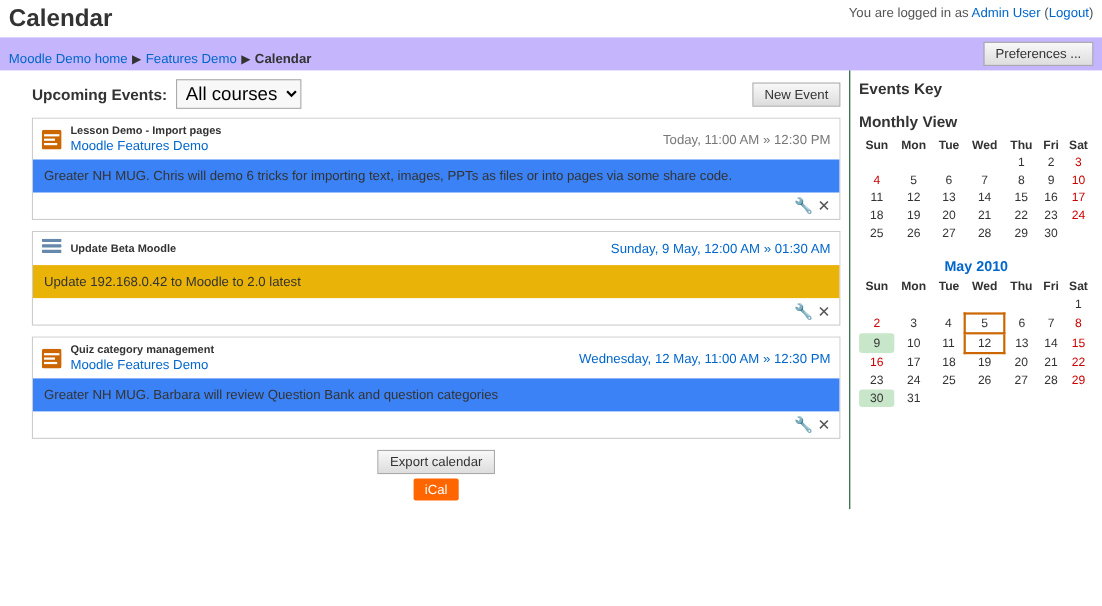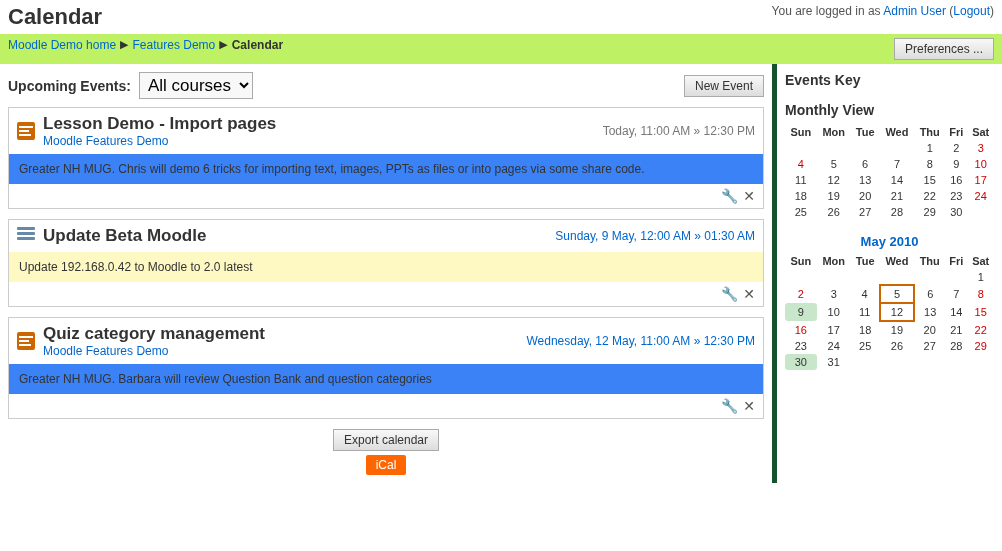--- a/index.html
+++ b/index.html
@@ -5,54 +5,54 @@
     * { box-sizing: border-box; margin: 0; padding: 0; }
     body { font-family: Arial, sans-serif; font-size: 13px; background: #fff; color: #333; }
 
     
     .header { padding: 4px 8px; display: flex; justify-content: space-between; align-items: flex-start; }
     .header-left h1 { font-size: 22px; font-weight: bold; color: #333; }
     .header-right { font-size: 12px; color: #555; text-align: right; }
     .header-right a { color: #0066cc; text-decoration: none; }
 
     
-    .breadcrumb { background: #bef264; padding: 4px 8px; display: flex; align-items: flex-start; gap: 4px; font-size: 12px; }
+    .breadcrumb { background: #c4b5fd; padding: 4px 8px; display: flex; align-items: flex-end; gap: 4px; font-size: 12px; }
     .breadcrumb a { color: #0066cc; text-decoration: none; }
     .breadcrumb .arrow { color: #333; font-size: 11px; }
     .breadcrumb .current { font-weight: bold; color: #333; }
     .breadcrumb .pref-btn { margin-left: auto; }
     .btn { background: linear-gradient(to bottom, #f8f8f8, #ddd); border: 1px solid #aaa; padding: 3px 10px; font-size: 12px; cursor: pointer; color: #333; }
 
     
-    .main-layout { display: flex; gap: 0; }
+    .main-layout { display: flex; gap: 0; padding-left: 21px; }
 
     
     .left-panel { flex: 1; padding: 8px; }
 
     
     .upcoming-header { display: flex; align-items: center; gap: 8px; margin-bottom: 8px; }
     .upcoming-header .label { font-weight: bold; font-size: 14px; }
     .upcoming-header select { padding: 2px 4px; font-size: 17px; border: 1px solid #aaa; background: #f8f8f8; }
     .upcoming-header .new-event-btn { margin-left: auto; }
 
     
     .event-card { border: 1px solid #ccc; margin-bottom: 10px; background: #fff; }
     .event-header { display: flex; align-items: center; padding: 6px 8px; gap: 8px; background: #fff; }
     .event-icon { width: 18px; height: 18px; flex-shrink: 0; }
     .event-title-area { flex: 1; }
-    .event-title { font-weight: bold; font-size: 17px; color: #333; }
+    .event-title { font-weight: bold; font-size: 10px; color: #333; }
     .event-course { color: #0066cc; font-size: 12px; }
     .event-time { font-size: 12px; color: #777; margin-left: auto; white-space: nowrap; }
     .event-body { background: #3b82f6; padding: 8px 10px; font-size: 12px; color: #333; }
-    .event-body.green { background: #fef9c3; }
+    .event-body.green { background: #eab308; }
     .event-actions { display: flex; justify-content: flex-end; gap: 4px; padding: 4px 8px; font-size: 14px; }
     .event-action { cursor: pointer; color: #555; }
 
     
-    .right-panel { width: 230px; padding: 8px; border-left: 5px solid #14532d; flex-shrink: 0; }
+    .right-panel { width: 230px; padding: 8px; border-left: 1px solid #14532d; flex-shrink: 0; }
     .events-key { margin-bottom: 14px; }
     .events-key h3 { font-size: 14px; font-weight: bold; margin-bottom: 6px; }
     .key-grid { display: grid; grid-template-columns: 1fr 1fr; gap: 4px; }
     .key-item { display: flex; align-items: center; gap: 4px; font-size: 12px; }
     .key-dot { width: 14px; height: 14px; border-radius: 50%; border: 2px solid #888; display: flex; align-items: center; justify-content: center; font-size: 8px; flex-shrink: 0; }
     .key-dot.global { background: #ffffcc; border-color: #cc9900; }
     .key-dot.course { background: #ffcccc; border-color: #cc3300; }
     .key-dot.group { background: #ccffcc; border-color: #009900; }
     .key-dot.user { background: #ccccff; border-color: #0000cc; }
     .key-dot::before { content: '👁'; font-size: 8px; }

